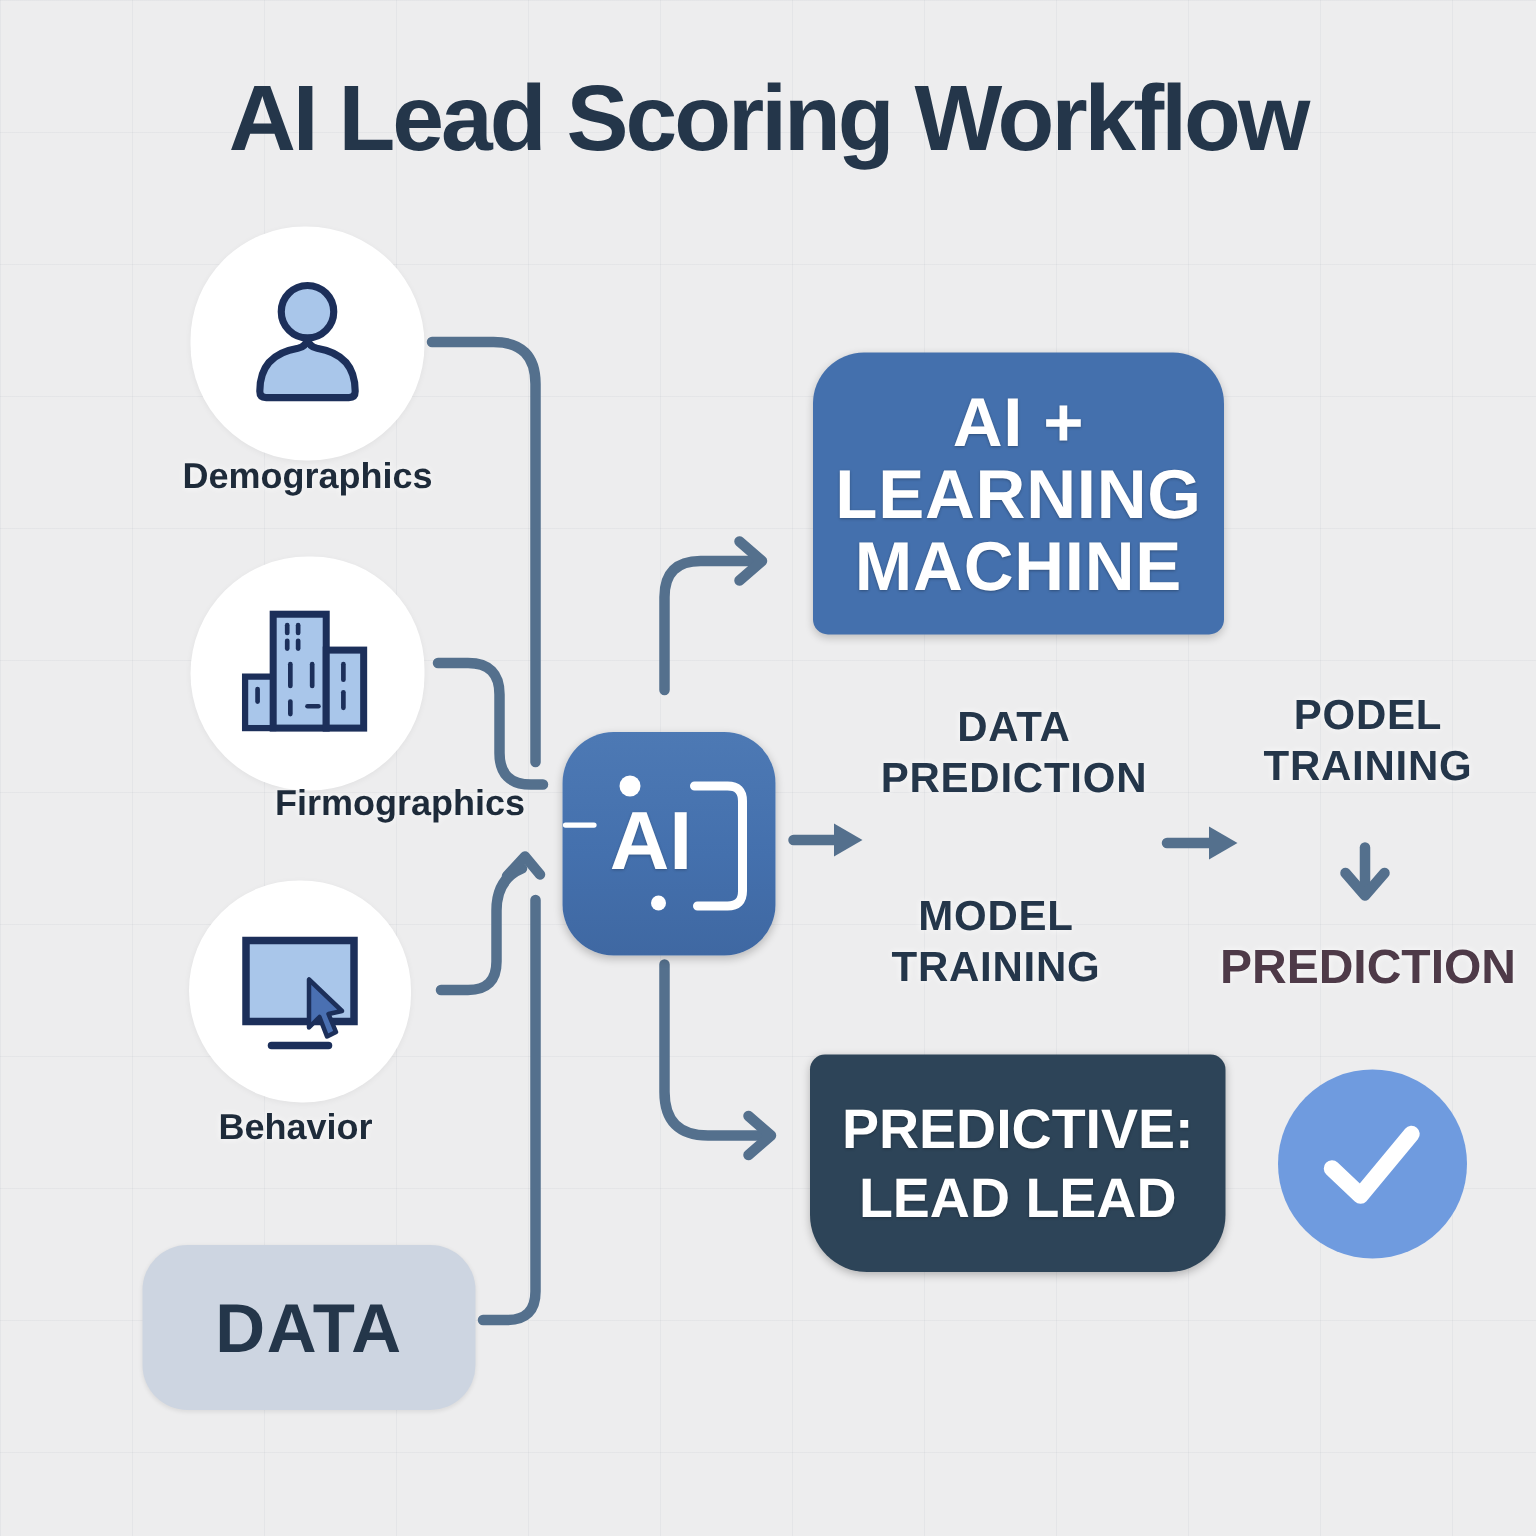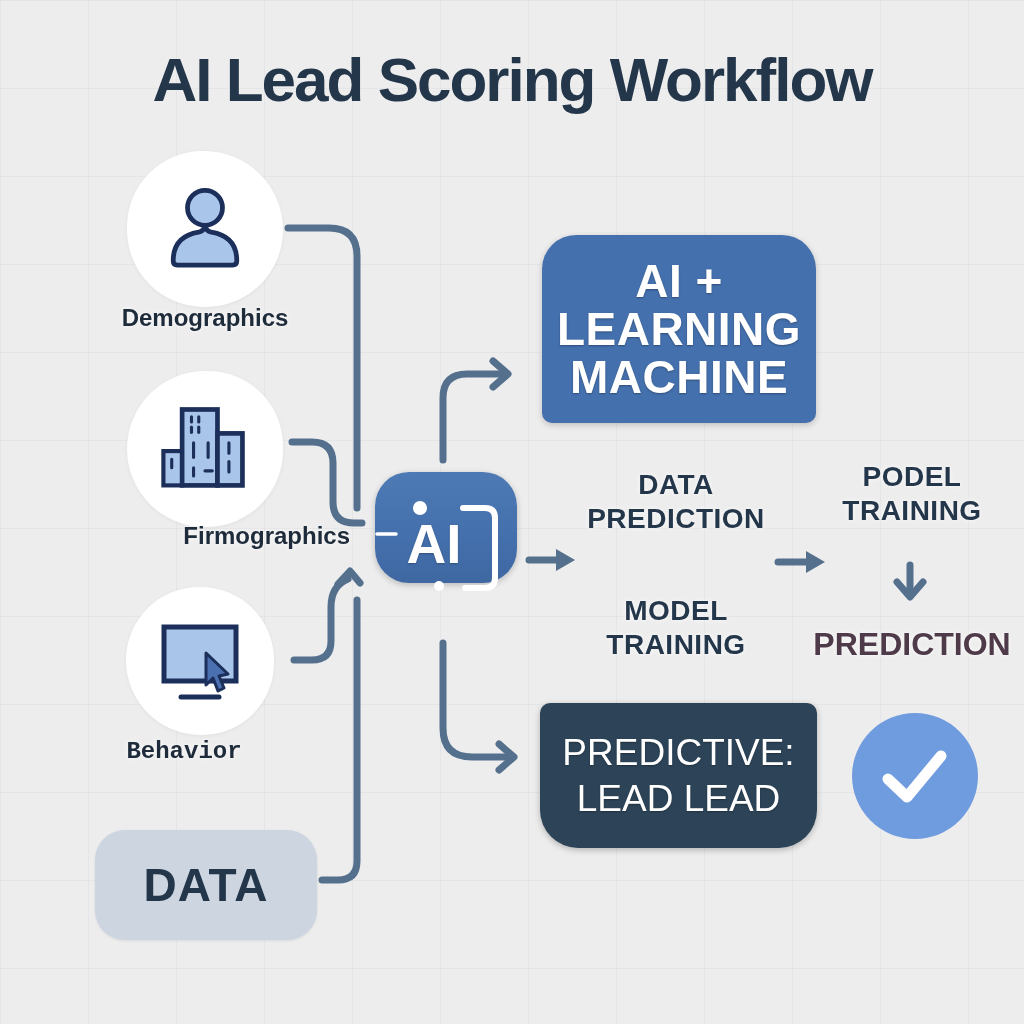--- a/index.html
+++ b/index.html
@@ -32,30 +32,30 @@
   }
   .circle-1{left:127px;top:151px;width:156px;height:156px;border-radius:49% 51% 50% 50%;}
   .circle-2{left:127px;top:371px;width:156px;height:156px;border-radius:51% 49% 50% 51%;}
   .circle-3{left:126px;top:587px;width:148px;height:148px;border-radius:50% 50% 49% 51%;}
   .source-label{
     width:300px;text-align:center;font-size:24px;font-weight:700;color:var(--label-text);
     text-shadow:0 0 5px rgba(255,255,255,0.85);
   }
   .label-1{left:55px;top:304px;}
   .label-2{left:50px;top:522px;text-align:right;}
-  .label-3{left:34px;top:738px;font-family:Liberation Mono, monospace;}
+  .label-3{left:47px;top:738px;}
   .data-box{
     left:95px;top:830px;width:222px;height:110px;border-radius:30px;
     background:var(--data-box-fill);display:flex;align-items:center;justify-content:center;
     box-shadow:0 1px 3px rgba(0,0,0,0.08);
   }
   .data-box span{font-size:46px;font-weight:700;letter-spacing:1px;color:var(--title-text);}
   
   .ai-chip{
-    left:375px;top:472px;width:142px;height:111px;border-radius:34px;
+    left:375px;top:488px;width:142px;height:149px;border-radius:34px;
     background:linear-gradient(180deg,#4d79b4 0%,#4470AD 55%,#3f68a2 100%);
     box-shadow:0 2px 6px rgba(0,0,0,0.22);
   }
   .ai-chip .ai-text{
     position:absolute;left:14px;top:40px;width:90px;text-align:center;
     font-size:55px;font-weight:700;color:var(--white);text-shadow:0 1px 2px rgba(0,0,0,0.25);
   }
   
   .ml-box{
     left:542px;top:235px;width:274px;height:188px;border-radius:34px 34px 10px 10px;
@@ -63,34 +63,34 @@
     box-shadow:0 2px 6px rgba(0,0,0,0.2);
   }
   .ml-box div{font-size:46px;font-weight:700;line-height:48px;color:var(--white);
     letter-spacing:0.5px;text-shadow:0 1px 2px rgba(0,0,0,0.3);}
   
   .stage-label{
     width:280px;text-align:center;font-size:28px;font-weight:700;letter-spacing:0.5px;
     line-height:34px;color:var(--title-text);text-shadow:0 0 5px rgba(255,255,255,0.85);
   }
   .stage-dp{left:536px;top:468px;}
-  .stage-mt{left:536px;top:594px;}
+  .stage-mt{left:524px;top:594px;}
   .stage-pt{left:772px;top:460px;}
   .prediction-label{
     left:792px;top:626px;width:240px;text-align:center;
     font-size:32px;font-weight:700;color:var(--prediction-text);
     text-shadow:0 0 5px rgba(255,255,255,0.85);
   }
   
   .predictive-box{
     left:540px;top:703px;width:277px;height:145px;border-radius:10px 10px 38px 38px;
     background:var(--dark-navy-box);display:flex;flex-direction:column;align-items:center;justify-content:center;
     box-shadow:0 2px 6px rgba(0,0,0,0.25);
   }
-  .predictive-box div{font-size:37px;font-weight:400;line-height:46px;color:var(--white);
+  .predictive-box div{font-size:37px;font-weight:700;line-height:46px;color:var(--white);
     text-shadow:0 1px 2px rgba(0,0,0,0.3);}
   
   .check-circle{
     left:852px;top:713px;width:126px;height:126px;border-radius:50%;
     background:var(--check-circle);display:flex;align-items:center;justify-content:center;
   }
   svg{display:block;}
   .connectors{left:0;top:0;pointer-events:none;}
 </style>
 </head>

